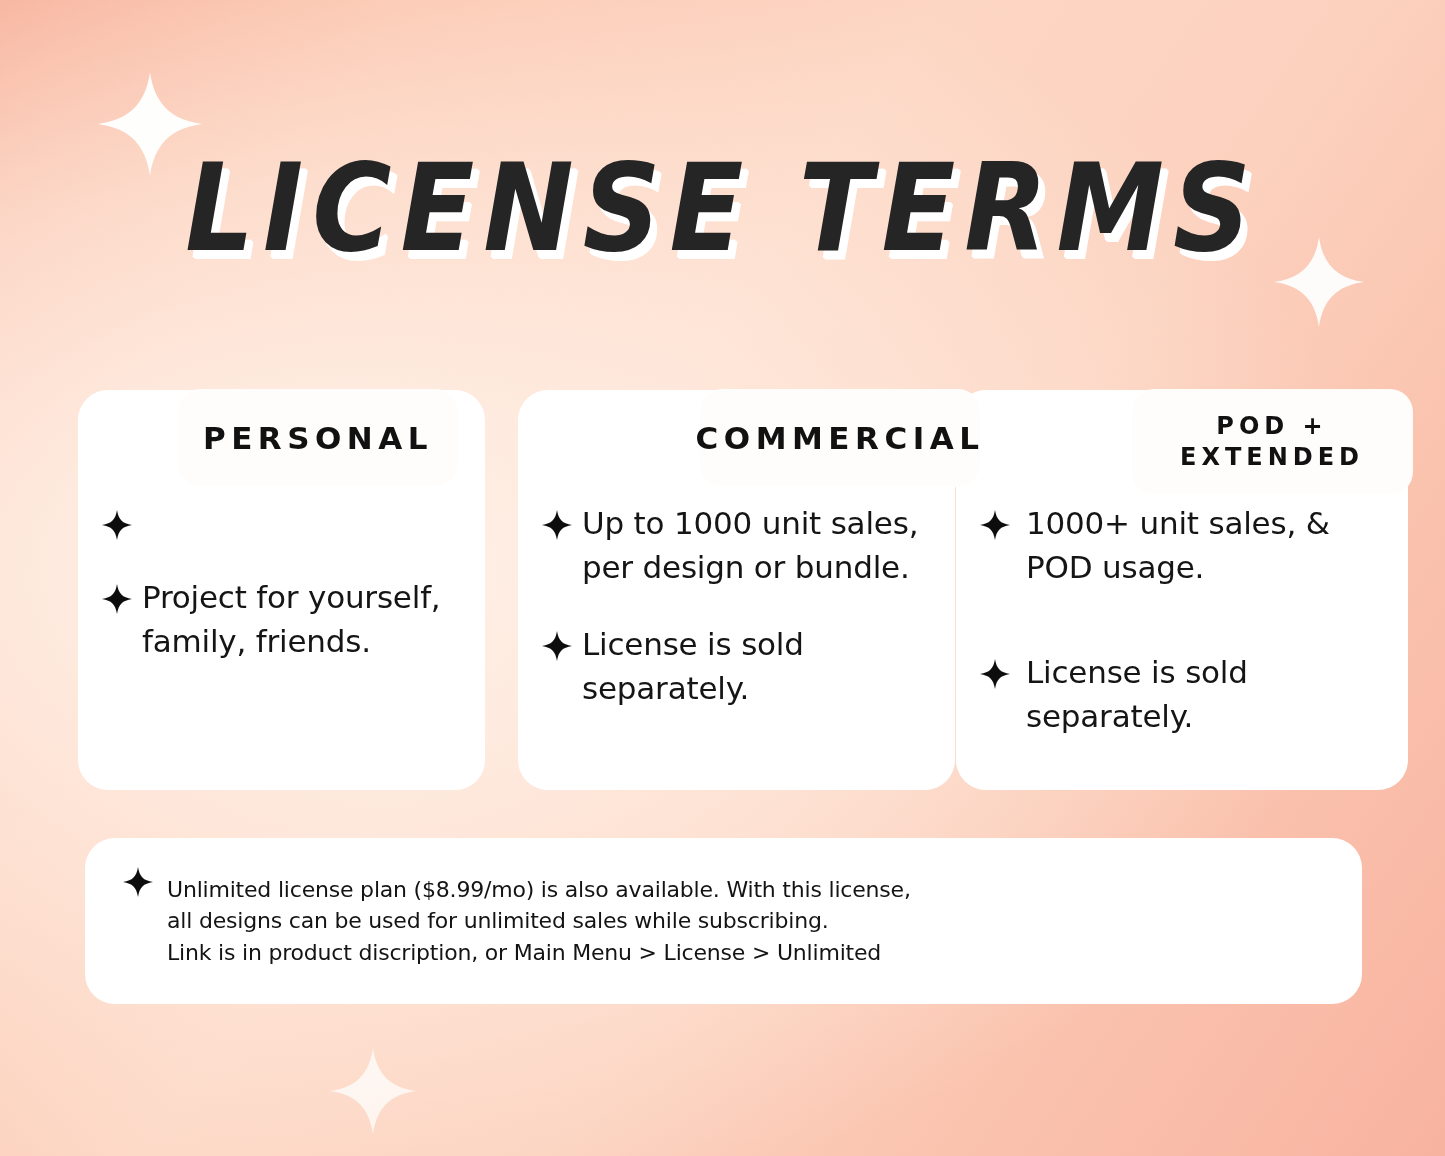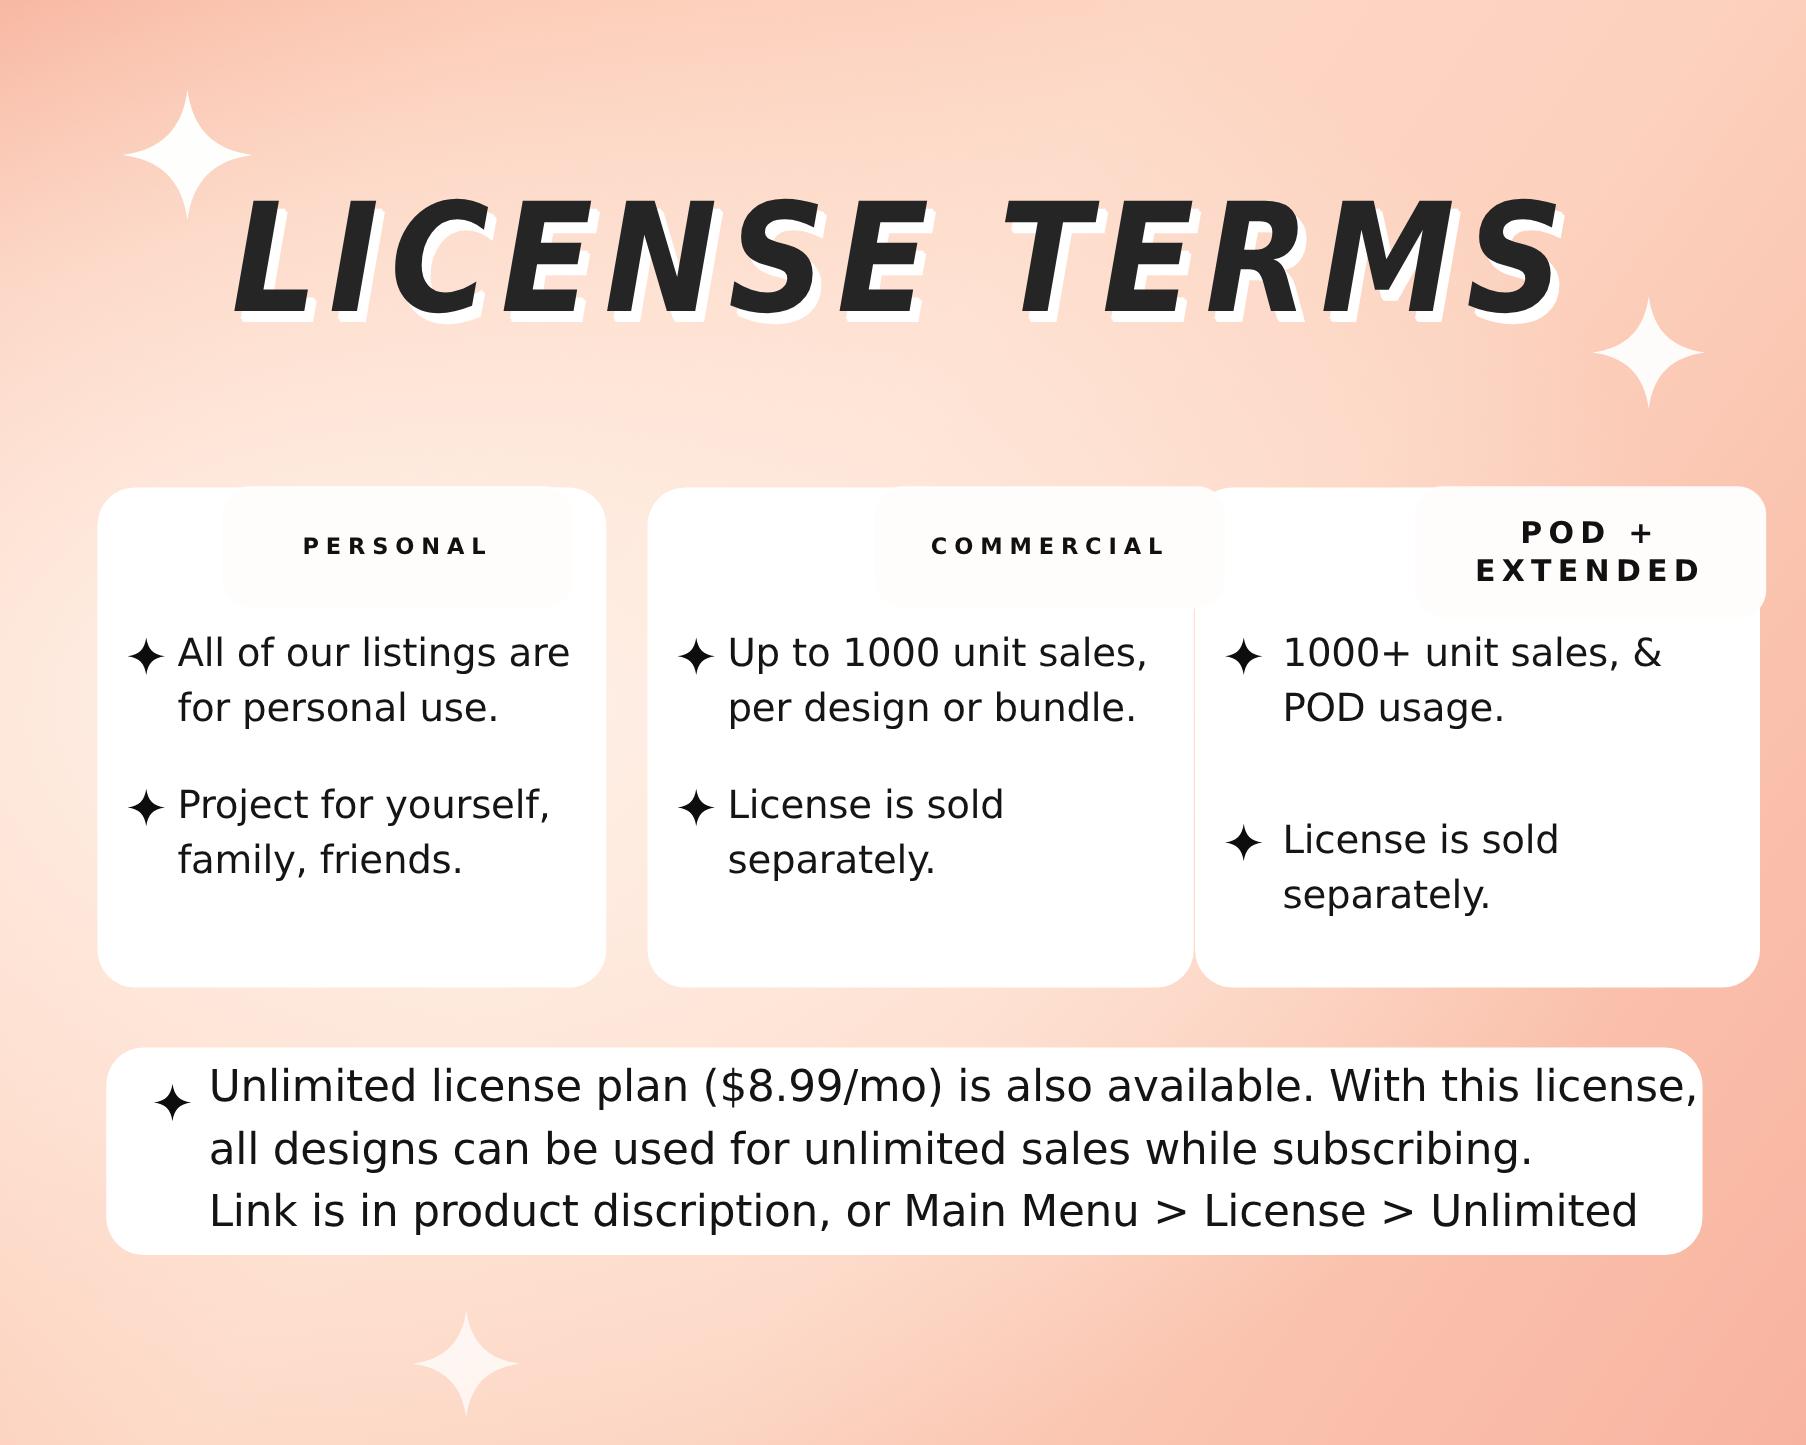--- a/index.html
+++ b/index.html
@@ -90,21 +90,21 @@
     display: flex;
     align-items: center;
     justify-content: center;
     text-align: center;
     z-index: 3;
     box-shadow: 0 0 0 1px rgba(255,255,255,0.9);
   }
   .card-header .hdr-text {
     font-family: "DejaVu Sans", sans-serif;
     font-weight: 700;
-    font-size: 18px;
+    font-size: 31px;
     letter-spacing: 5.5px;
     color: #111111;
     line-height: 1.30;
   }
   #header-personal   { left: 100px; width: 280px; height: 96px; }
   #header-commercial { left: 182px; width: 280px; height: 96px; }
   #header-pod        { left: 176px; width: 280px; height: 104px; }
   #header-pod .hdr-text { font-size: 24px; letter-spacing: 5px; }
 
   .card-body {
@@ -160,21 +160,21 @@
     width: 30px;
     height: 34px;
     margin-right: 14px;
     margin-top: 0;
     align-self: flex-start;
     margin-top: 27px;
   }
   #note-lines {
     font-family: "DejaVu Sans", sans-serif;
     font-weight: 400;
-    font-size: 35px;
+    font-size: 22px;
     line-height: 1.42;
     color: #141414;
     letter-spacing: -0.2px;
   }
   #note-lines .nline { display: block; white-space: nowrap; }
 </style>
 </head>
 <body>
 
 <div id="poster">
@@ -205,21 +205,20 @@
       <div class="card-header" id="header-personal">
         <span class="hdr-text">PERSONAL</span>
       </div>
       <div class="card-body">
         <div class="bullet-row">
           <span class="bullet-star">
             <svg viewBox="0 0 100 100">
                 <path d="M50 0 C55 32 68 45 100 50 C68 55 55 68 50 100 C45 68 32 55 0 50 C32 45 45 32 50 0 Z" fill="#0d0d0d"></path>
               </svg>
           </span>
-          <span class="bullet-text">All of our listings are for personal use.</span>
         </div>
         <div class="bullet-row">
           <span class="bullet-star">
             <svg viewBox="0 0 100 100">
                 <path d="M50 0 C55 32 68 45 100 50 C68 55 55 68 50 100 C45 68 32 55 0 50 C32 45 45 32 50 0 Z" fill="#0d0d0d"></path>
               </svg>
           </span>
           <span class="bullet-text">Project for yourself, family, friends.</span>
         </div>
       </div>

